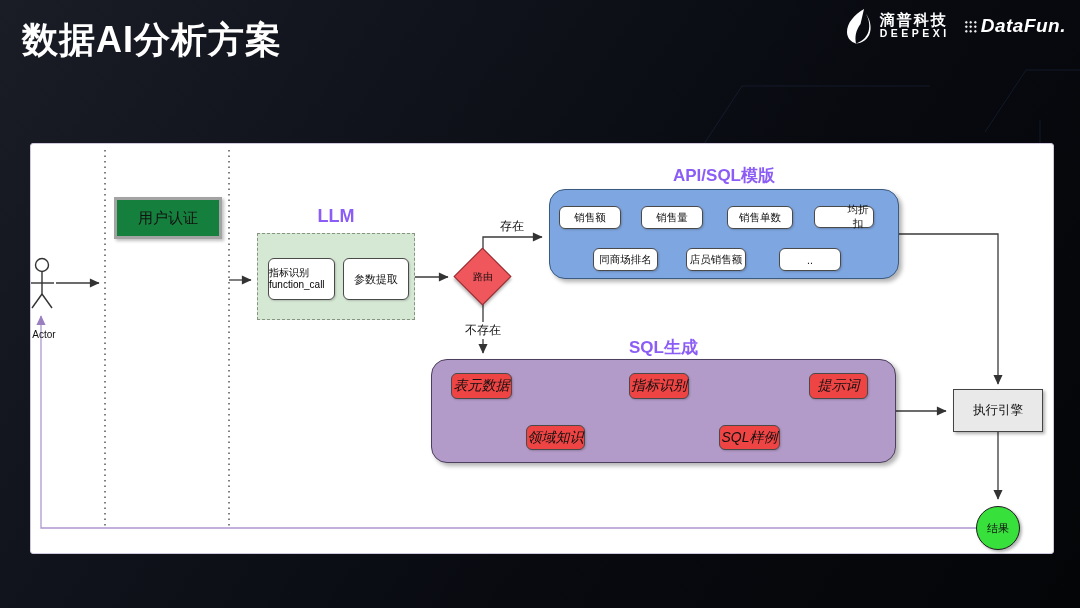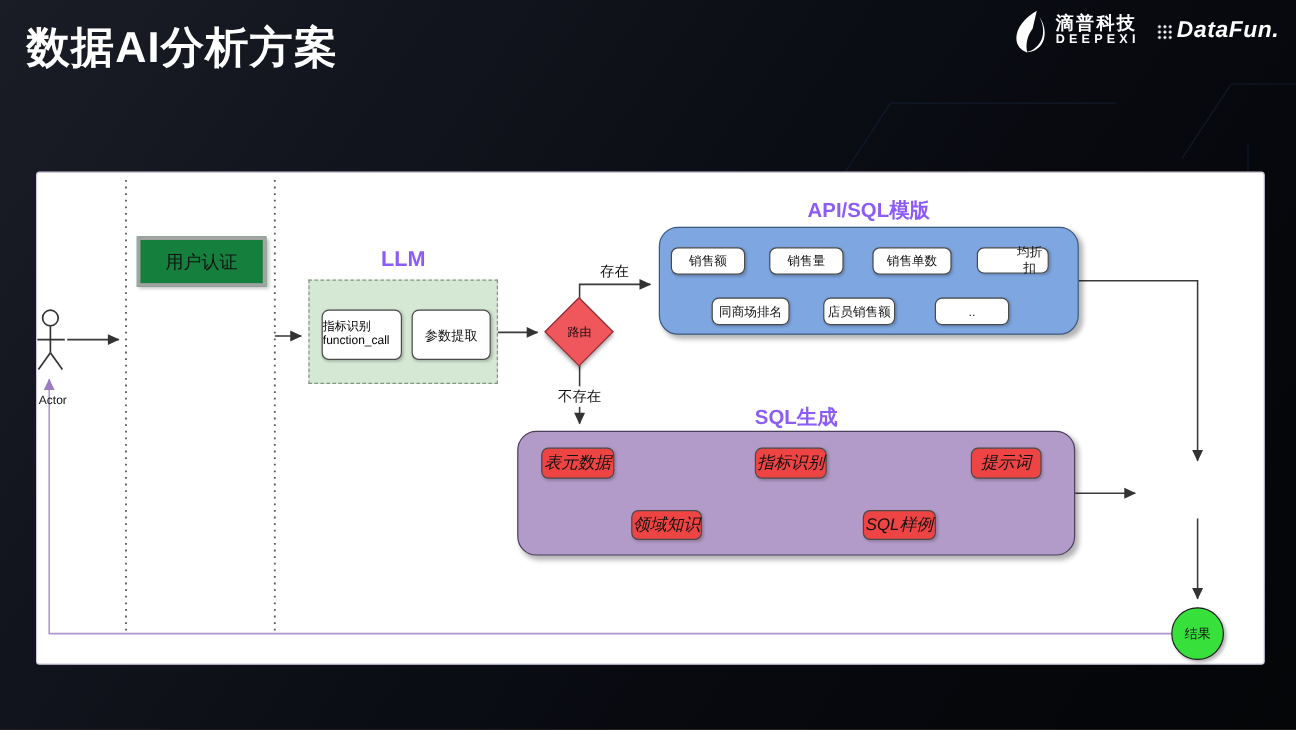--- a/index.html
+++ b/index.html
@@ -148,16 +148,17 @@
     <div class="abs node-text chip" style="left:748px;top:104px;width:62px;height:23px;">..</div>
 
     <div class="abs section-title" style="left:400px;top:192px;width:465px;">SQL生成</div>
     <div class="abs purple-area" style="left:400px;top:215px;width:465px;height:104px;"></div>
     <div class="abs node-text sql-node" style="left:420px;top:229px;width:61px;height:26px;">表元数据</div>
     <div class="abs node-text sql-node" style="left:495px;top:281px;width:59px;height:25px;">领域知识</div>
     <div class="abs node-text sql-node" style="left:598px;top:229px;width:60px;height:26px;">指标识别</div>
     <div class="abs node-text sql-node" style="left:688px;top:281px;width:61px;height:25px;">SQL样例</div>
     <div class="abs node-text sql-node" style="left:778px;top:229px;width:59px;height:26px;">提示词</div>
 
+    <div class="abs node-text engine-box" style="left:922px;top:245px;width:90px;height:43px;">执行引擎</div>
     <div class="abs node-text result-circle" style="left:945px;top:362px;width:44px;height:44px;">结果</div>
 
   </div>
 </div>
 
 </body></html>

